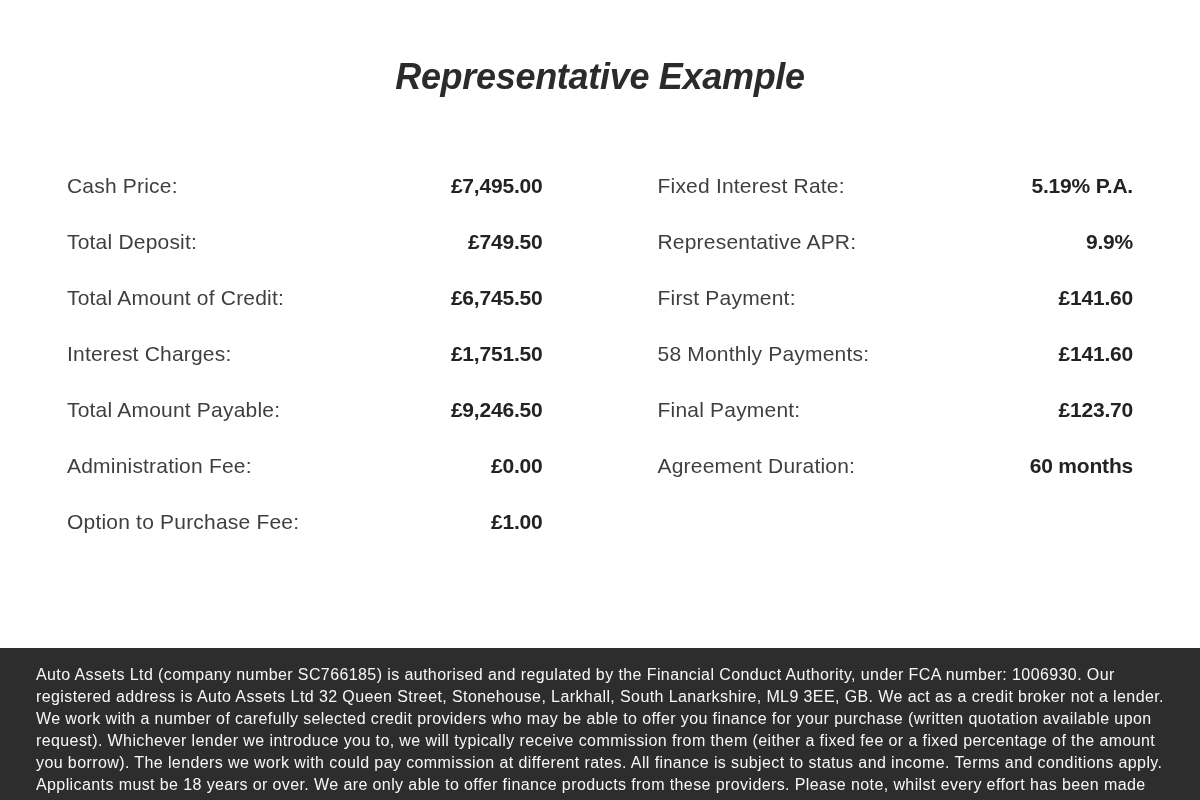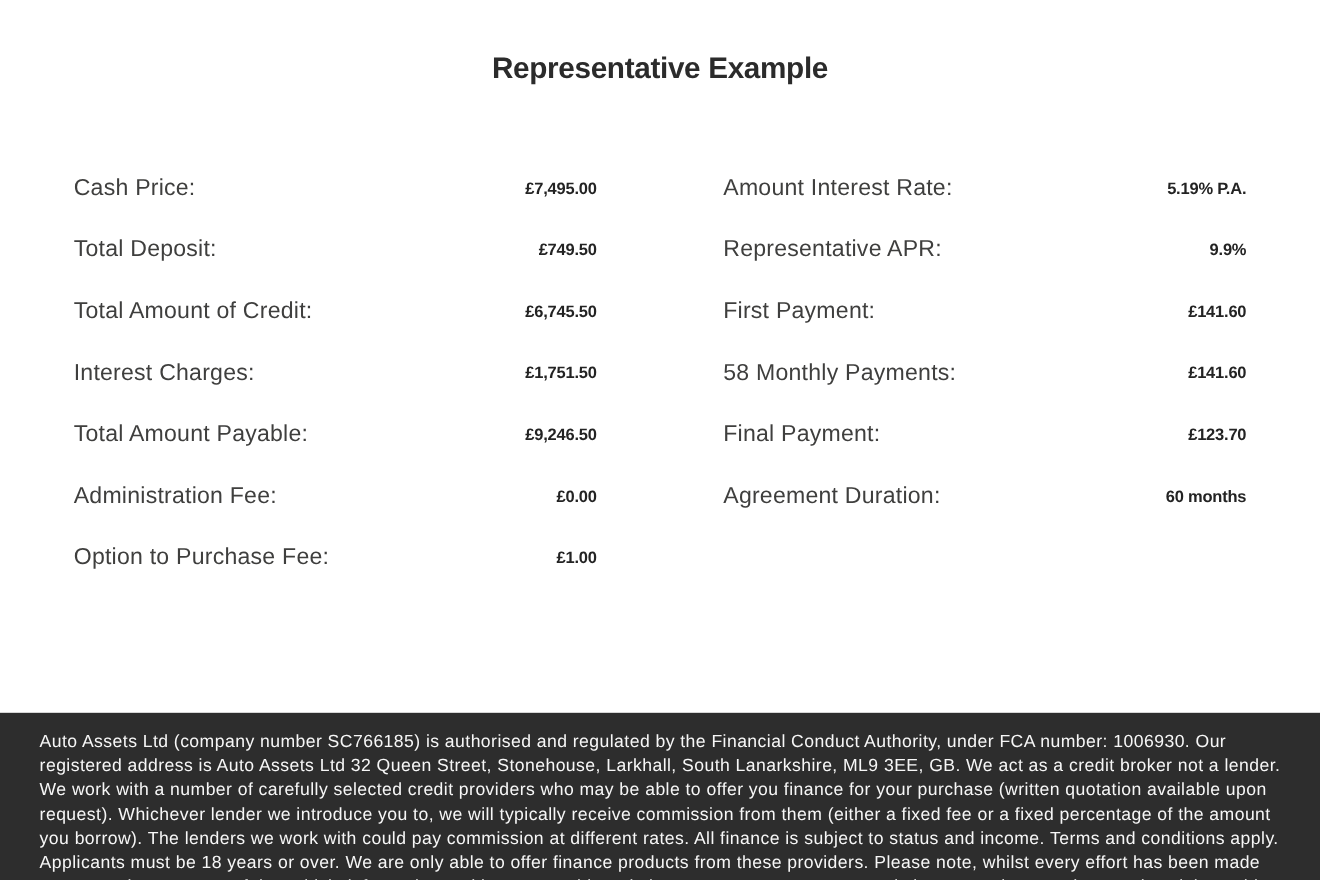--- a/index.html
+++ b/index.html
@@ -10,27 +10,28 @@
     font-family: "Liberation Sans", sans-serif;
     -webkit-font-smoothing: antialiased;
   }
   .page {
     position: relative;
     width: 1200px; height: 800px;
     overflow: hidden;
     background: #ffffff;
   }
   .title {
-    margin: 45px 0 0 0;
+    margin: 60px 0 0 0;
     text-align: center;
-    font-size: 27px;
+    font-size: 36px;
     line-height: 34px;
     font-weight: 700;
     letter-spacing: -0.3px;
     color: #2b2b2b;
+    font-style: italic;
   }
   .grid {
     margin: 64px 67px 0 67px;
     display: grid;
     grid-template-columns: 1fr 1fr;
     column-gap: 115px;
     align-items: start;
   }
   .col { display: block; }
   .row {
@@ -39,21 +40,21 @@
     align-items: center;
     height: 56px;
   }
   .row .label {
     font-size: 21px;
     color: #3f3f3e;
     letter-spacing: 0.2px;
     white-space: nowrap;
   }
   .row .value {
-    font-size: 15px;
+    font-size: 21px;
     font-weight: 700;
     color: #232323;
     letter-spacing: -0.2px;
     white-space: nowrap;
   }
   .footer {
     position: absolute;
     left: 0; right: 0; bottom: 0;
     height: 152px;
     box-sizing: border-box;
@@ -105,21 +106,21 @@
         <span class="value">£0.00</span>
       </div>
       <div class="row">
         <span class="label">Option to Purchase Fee:</span>
         <span class="value">£1.00</span>
       </div>
     </div>
 
     <div class="col">
       <div class="row">
-        <span class="label">Amount Interest Rate:</span>
+        <span class="label">Fixed Interest Rate:</span>
         <span class="value">5.19% P.A.</span>
       </div>
       <div class="row">
         <span class="label">Representative APR:</span>
         <span class="value">9.9%</span>
       </div>
       <div class="row">
         <span class="label">First Payment:</span>
         <span class="value">£141.60</span>
       </div>

